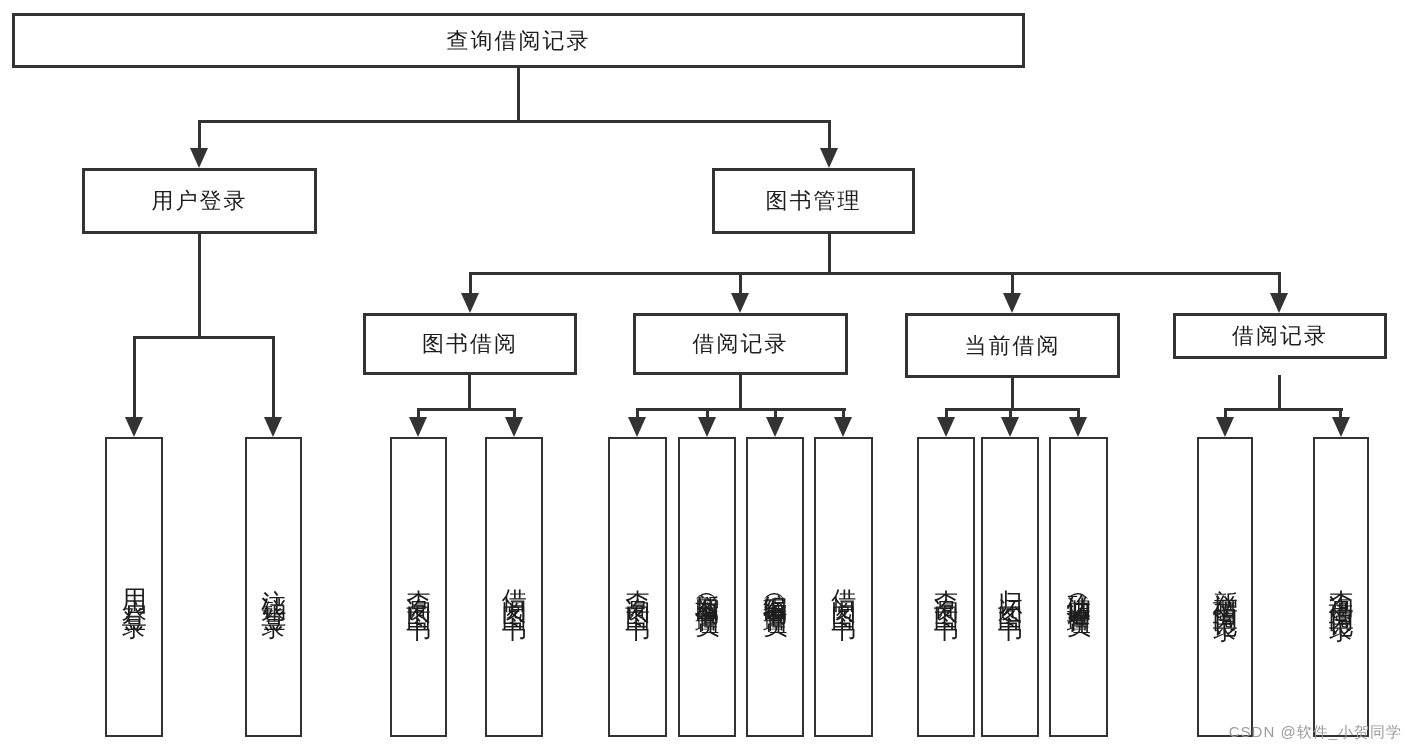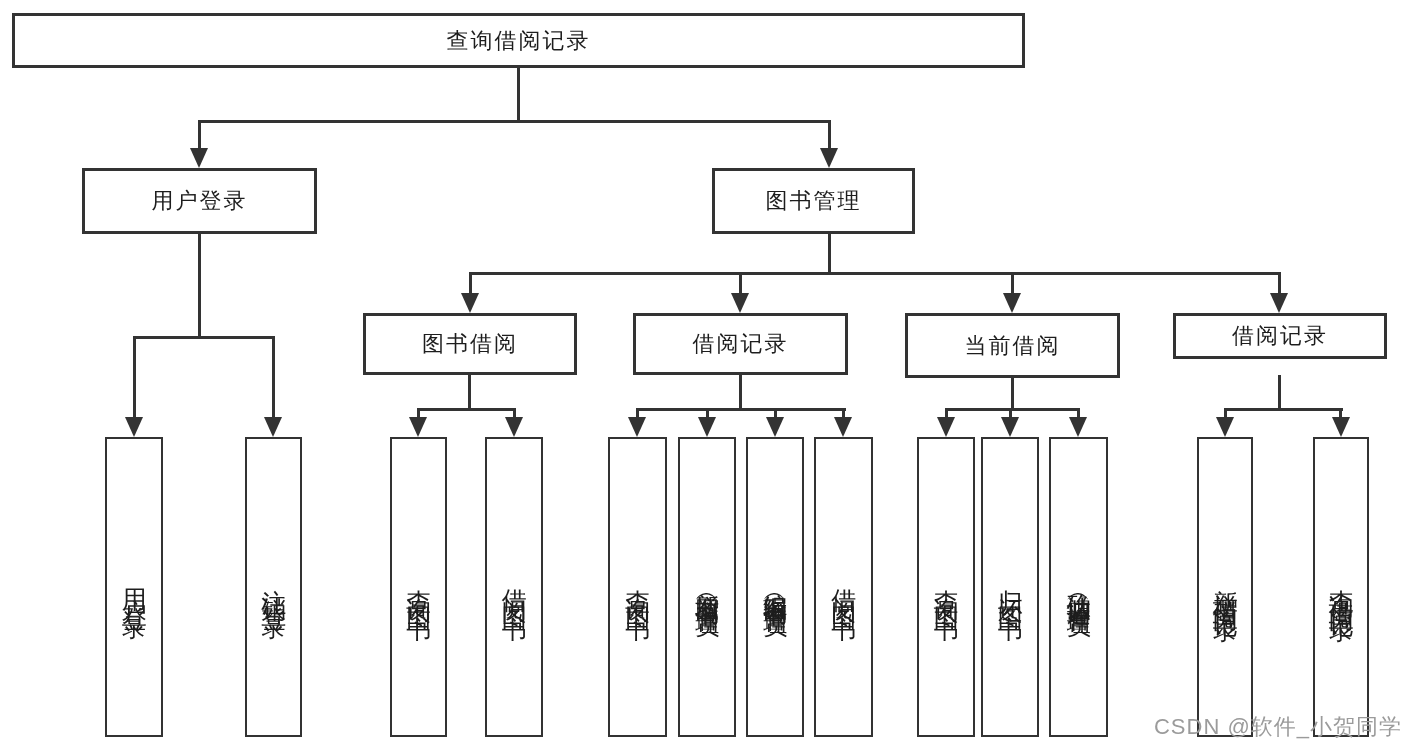--- a/index.html
+++ b/index.html
@@ -41,21 +41,21 @@
   .line { position:absolute; background:#333333; }
   .arrow {
     position:absolute; width:0; height:0;
     border-left:9px solid transparent;
     border-right:9px solid transparent;
     border-top:20px solid #333333;
   }
   .watermark {
     position:absolute;
     right:3px; bottom:5px;
-    font-size:22px;
+    font-size:15px;
     color:#9b9b9b;
     letter-spacing:1px;
     z-index:10;
     white-space:nowrap;
   }
 </style>
 </head>
 <body>
 
 <div class="stage">

